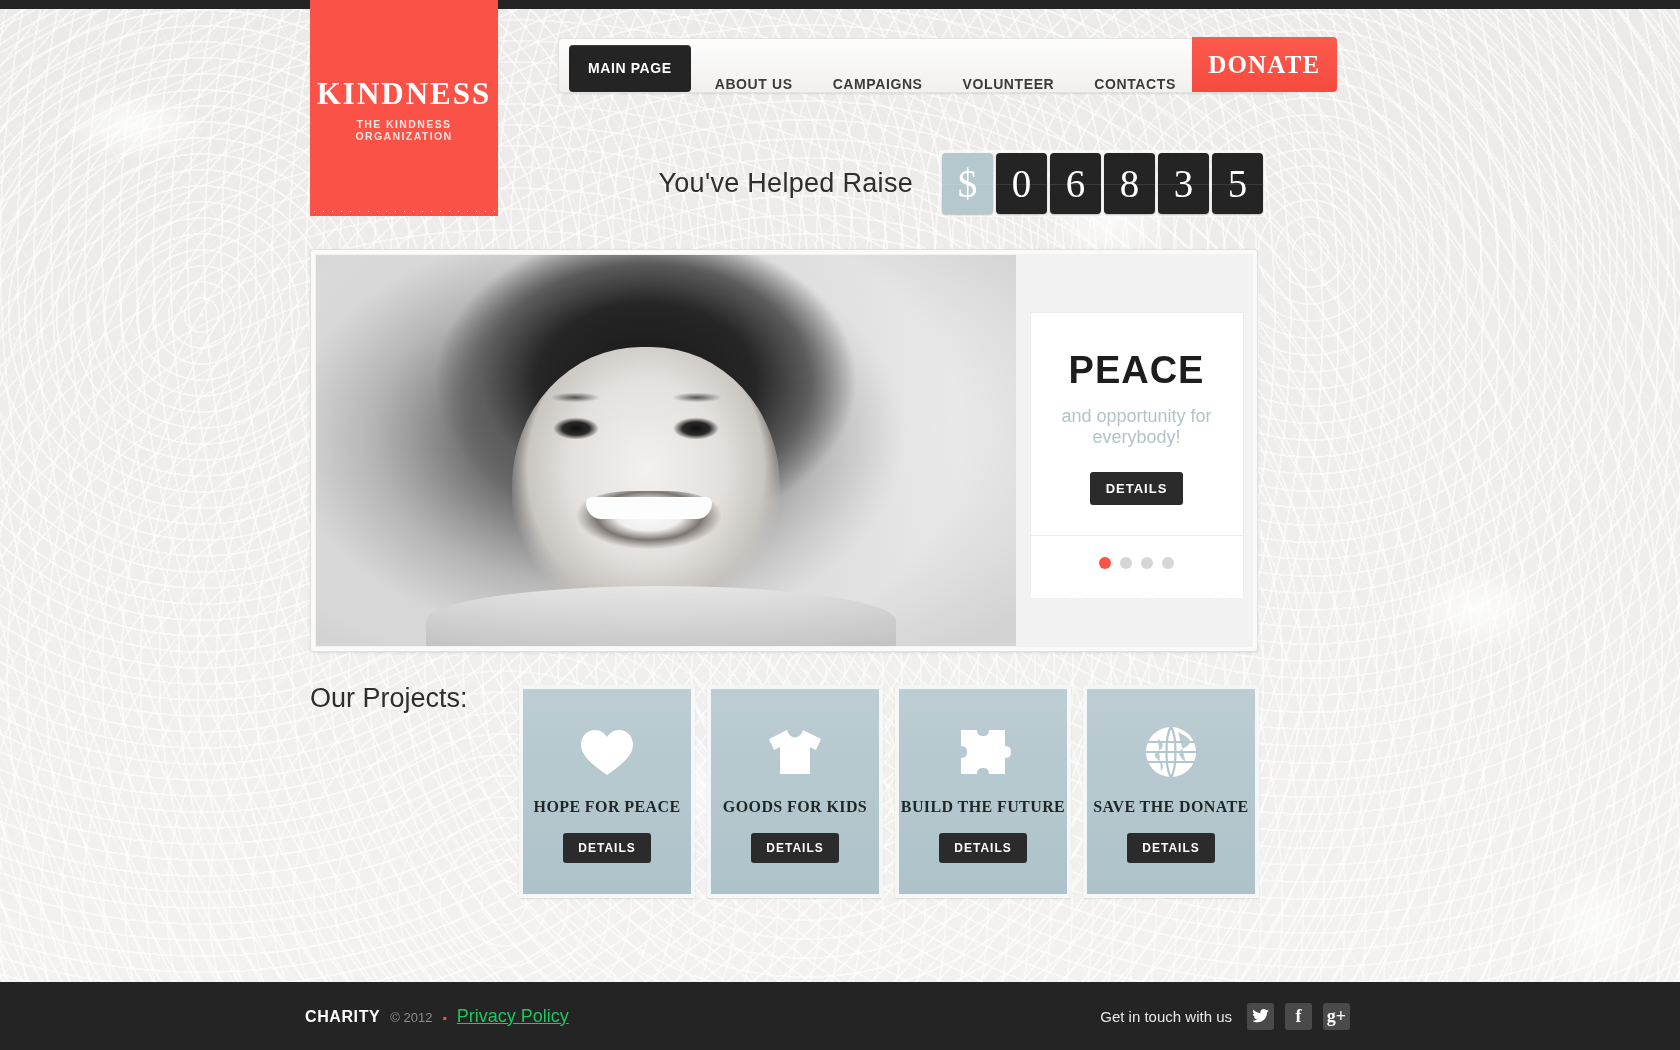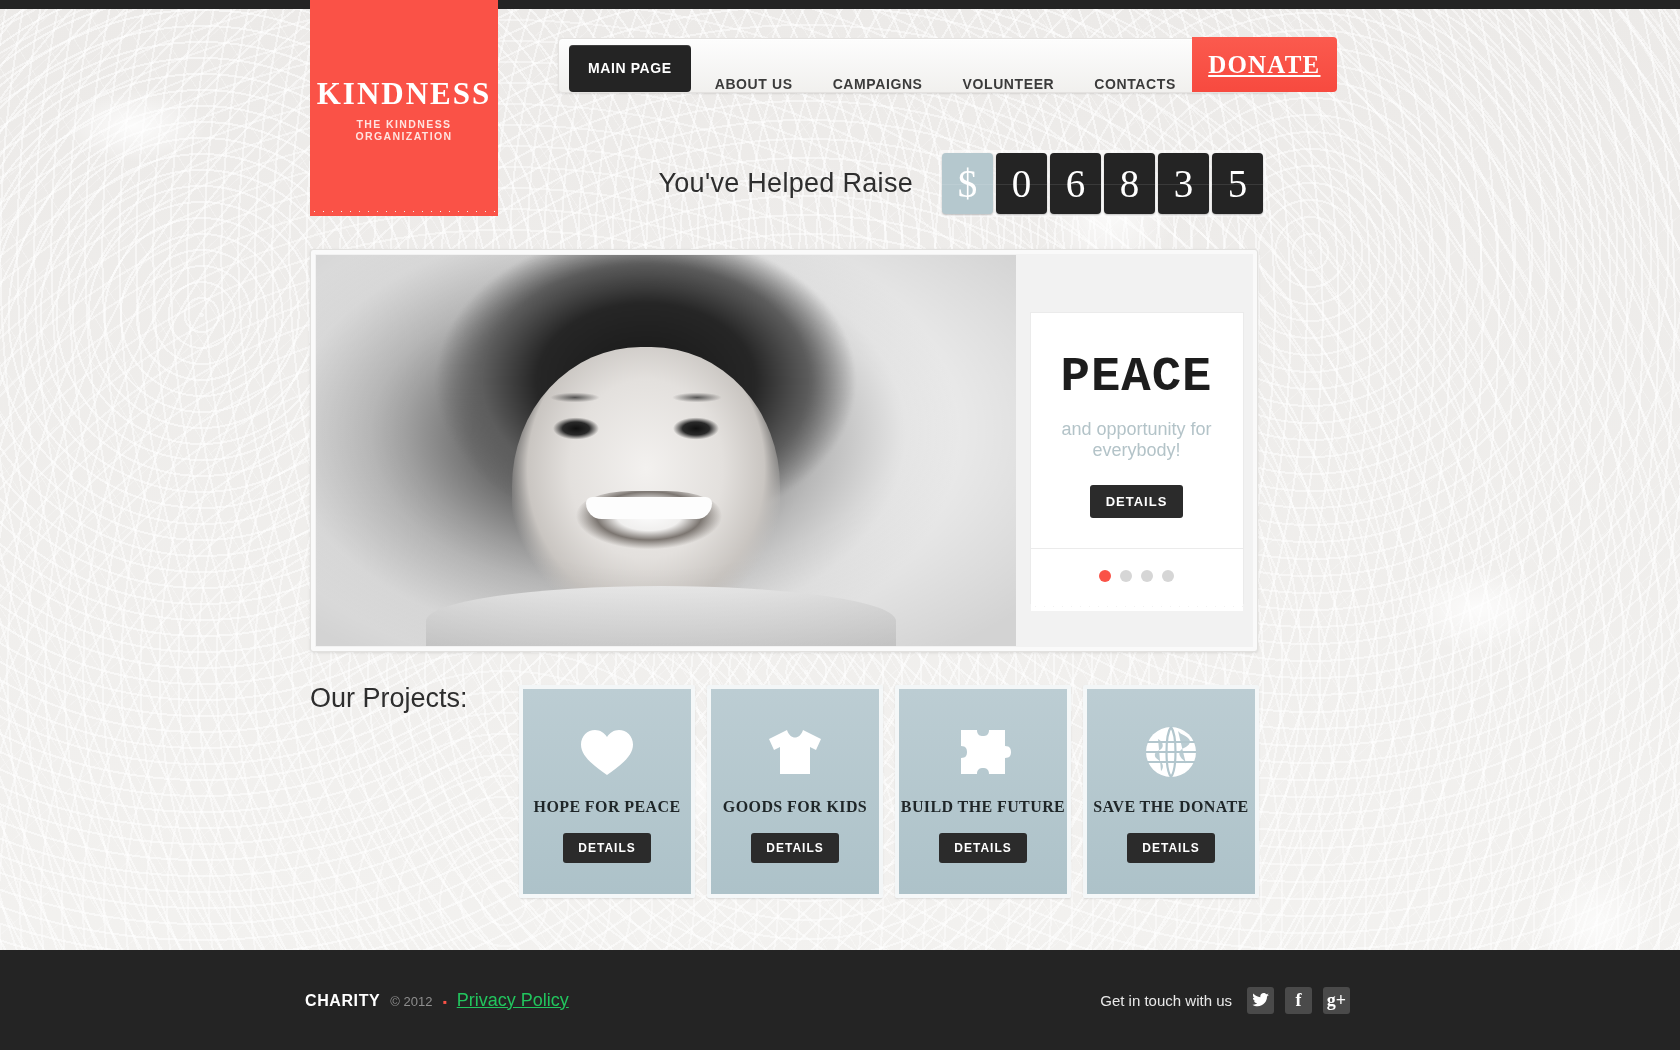--- a/index.html
+++ b/index.html
@@ -128,21 +128,20 @@
     color: #fff;
     border: none;
     border-radius: 0 4px 4px 0;
     font-family: "Liberation Serif", serif;
     font-weight: bold;
     font-size: 25px;
     letter-spacing: 1.2px;
     cursor: pointer;
     position: relative;
     top: 0;
-    text-decoration: underline;
   }
 
   
   #counter-row {
     position: absolute;
     left: 310px; top: 150px;
     width: 948px;
     display: flex;
     align-items: center;
     justify-content: flex-end;
@@ -283,23 +282,23 @@
   }
   #caption-card {
     margin-top: 57px;
     width: 214px;
     background: #fff;
     border: 1px solid #ebebeb;
     text-align: center;
     padding: 36px 12px 30px;
   }
   #caption-title {
-    font-family: Liberation Mono, monospace;
-    font-weight: bold;
-    font-size: 49px;
+    font-family: Liberation Sans, sans-serif;
+    font-weight: bold;
+    font-size: 38px;
     letter-spacing: 1px;
     color: #1d1d1d;
   }
   #caption-sub {
     margin-top: 14px;
     font-size: 18px;
     line-height: 21px;
     color: #b3c3c8;
     font-stretch: condensed;
   }
@@ -393,21 +392,21 @@
     text-align: center;
     letter-spacing: .4px;
   }
   .project-card .details-btn { margin-top: 17px; padding: 8px 15px; font-size: 12px; }
 
   
   #footer {
     position: absolute;
     left: 0; bottom: 0;
     width: 1680px;
-    height: 100px;
+    height: 68px;
     background: #242424;
     display: flex;
     align-items: center;
   }
   #footer-left {
     margin-left: 305px;
     display: flex;
     align-items: baseline;
     gap: 10px;
   }

